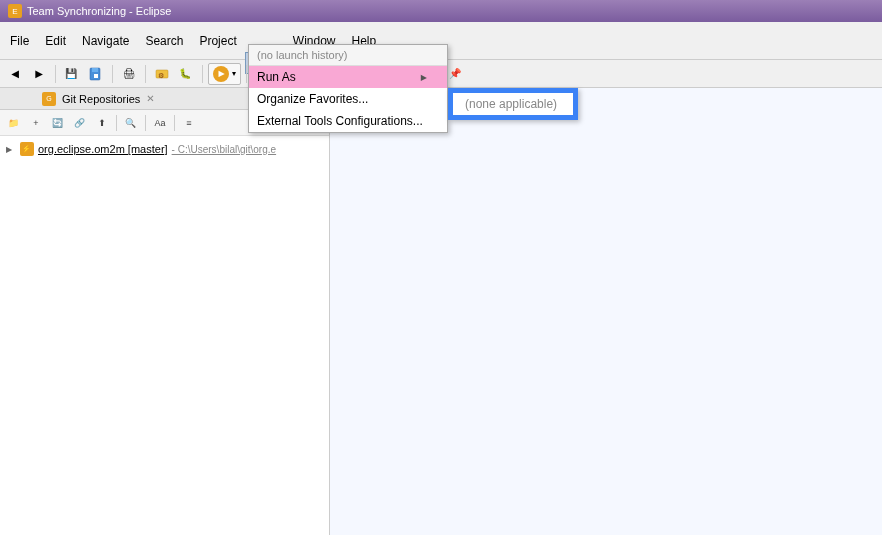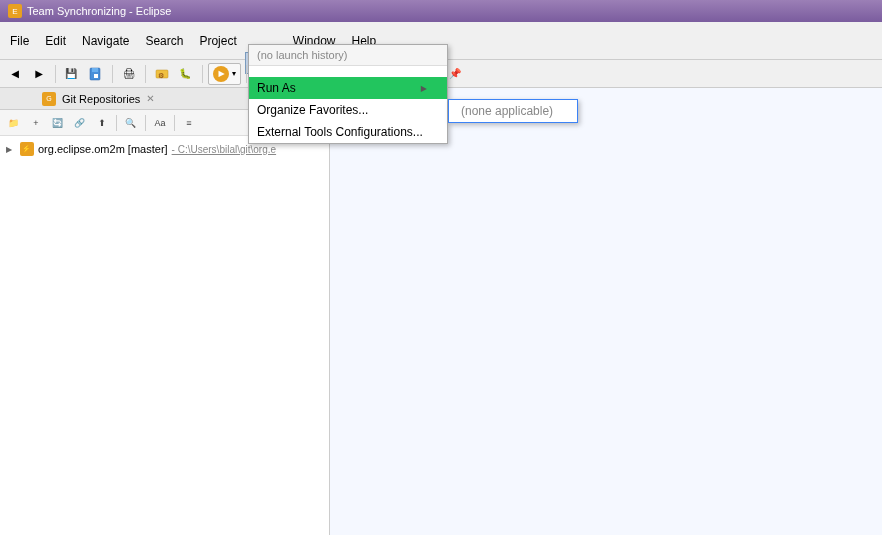--- a/index.html
+++ b/index.html
@@ -248,20 +248,21 @@
       display: flex;
       align-items: center;
       justify-content: center;
       font-size: 7px;
       color: white;
       flex-shrink: 0;
     }
     .tree-label {
       color: #000;
       font-size: 11px;
+      text-decoration: underline;
     }
     .tree-detail {
       color: #888;
       font-size: 10px;
       text-decoration: underline;
     }
 
     
     .right-panel {
       flex: 1;
@@ -287,43 +288,42 @@
       padding: 4px 20px 4px 8px;
       cursor: pointer;
       font-size: 12px;
       display: flex;
       align-items: center;
       justify-content: space-between;
       position: relative;
       white-space: nowrap;
     }
     .dropdown-item:hover, .dropdown-item.active {
-      background: #22c55e;
-      margin-top: 11px;
+      background: #f9a8d4;
     }
     .dropdown-item .sub-arrow {
       font-size: 8px;
       color: #555;
       margin-left: 10px;
     }
     .no-history {
       padding: 4px 8px;
       color: #888;
       font-size: 11px;
       background: #f5f5f5;
       border-bottom: 1px solid #ddd;
     }
 
     
     .submenu {
       position: absolute;
       top: 22px;
       left: 199px;
       background: white;
-      border: 1px solid #3b82f6;
+      border: 5px solid #3b82f6;
       box-shadow: 2px 2px 5px rgba(0,0,0,0.25);
       min-width: 130px;
     }
     .submenu-item {
       padding: 4px 12px;
       font-size: 12px;
       cursor: pointer;
       color: #888;
     }
   </style>

